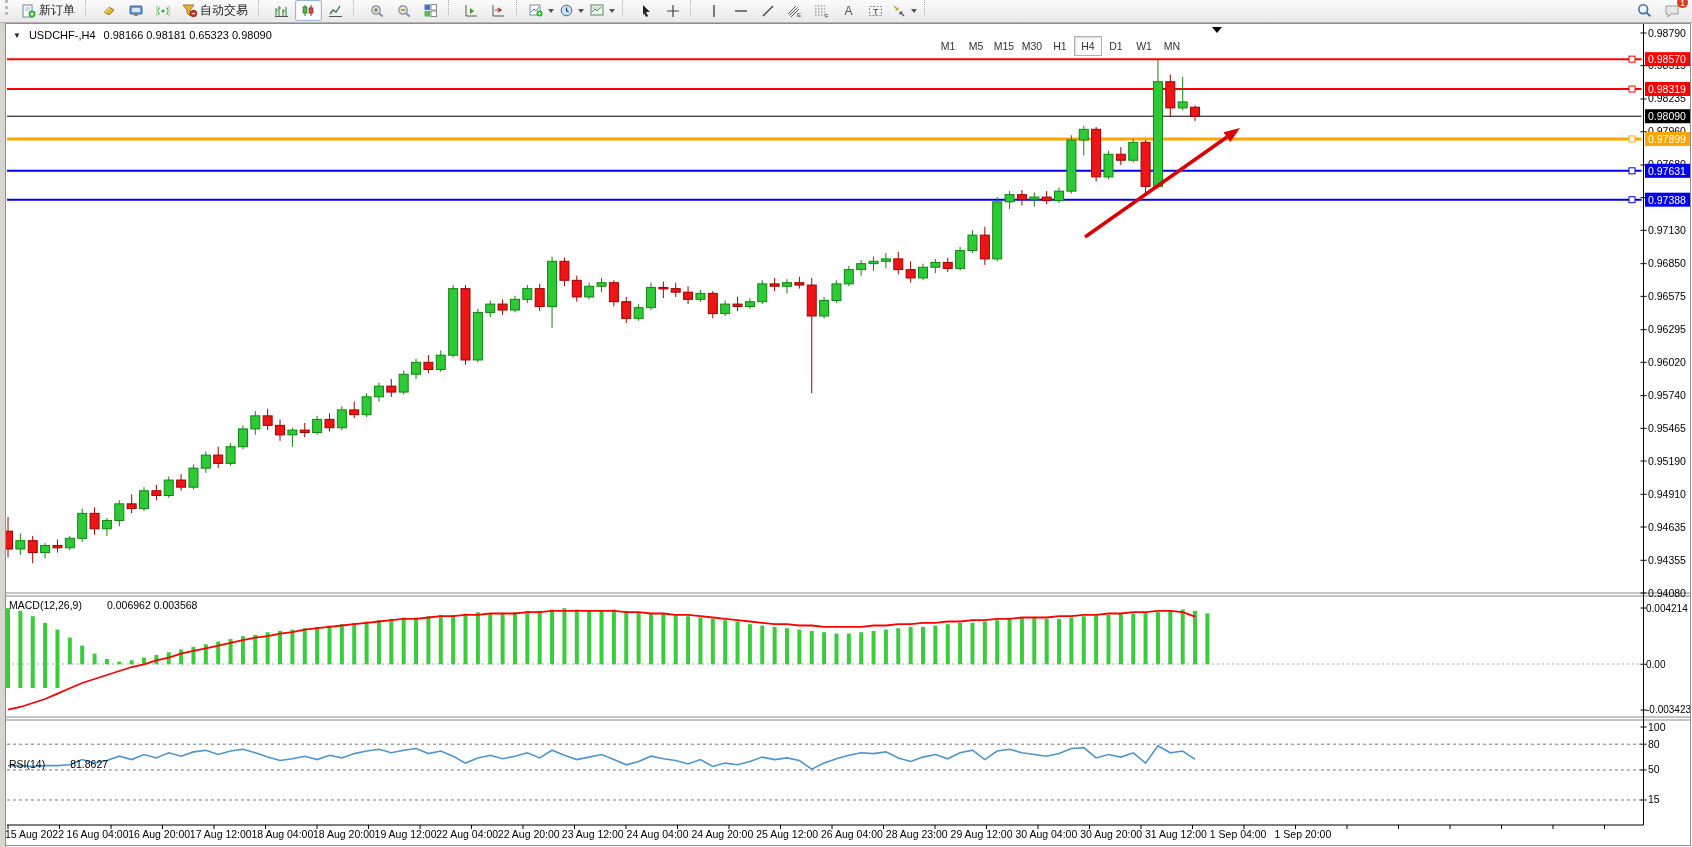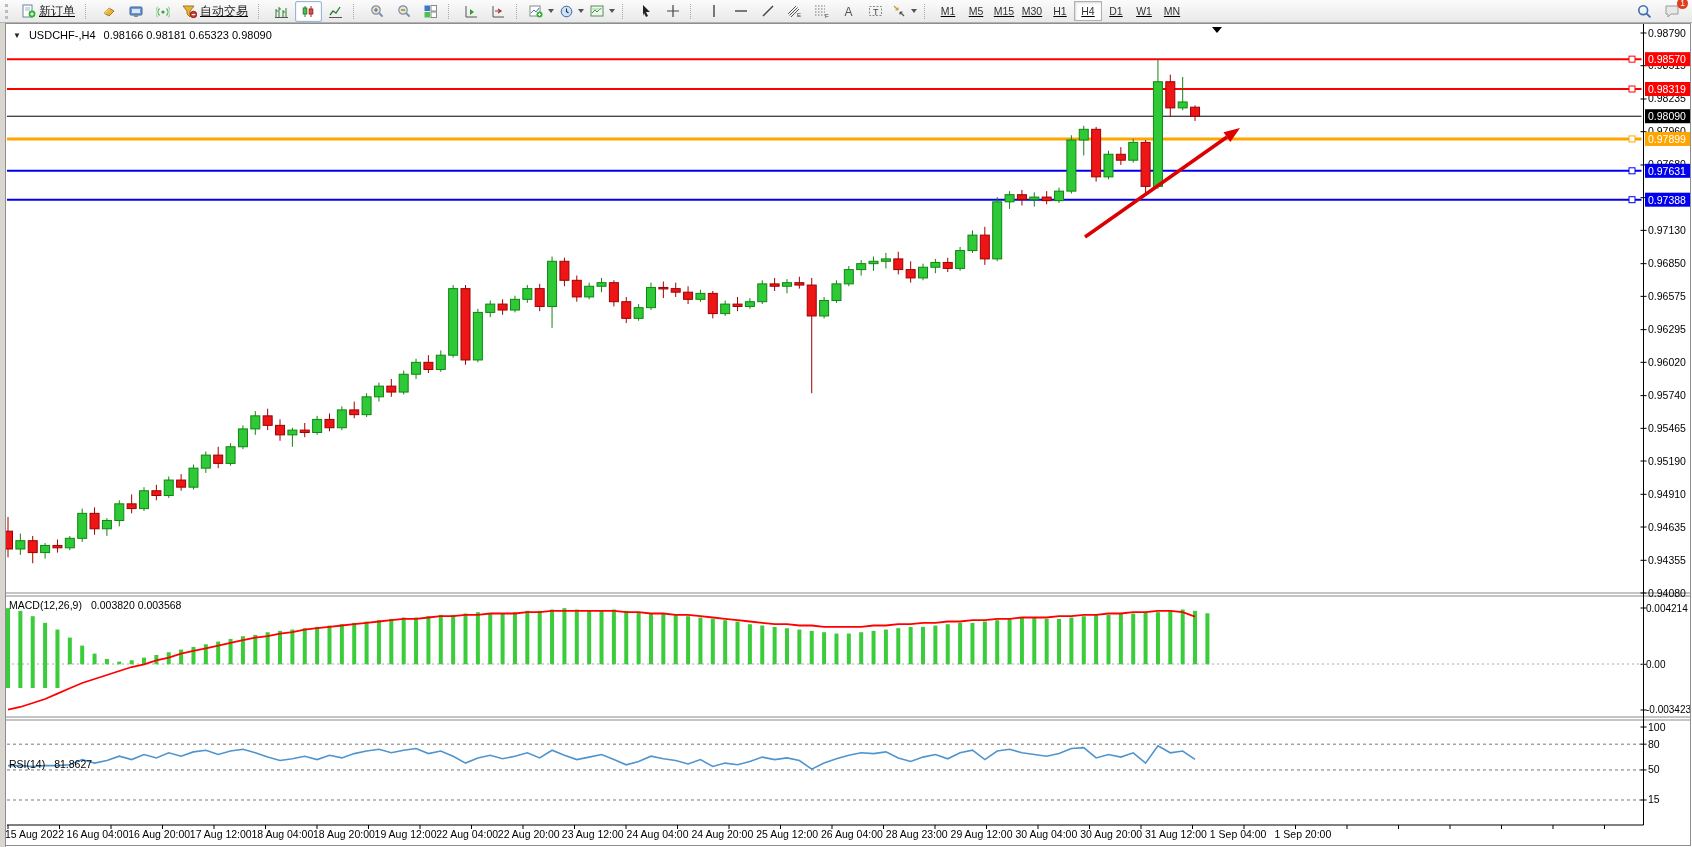--- a/index.html
+++ b/index.html
@@ -1,42 +1,42 @@
 <!DOCTYPE html>
 <html><head>
 <meta charset="utf-8">
 <style>
   html,body{margin:0;padding:0;width:1692px;height:847px;overflow:hidden;background:#fff;
     font-family:"Liberation Sans",sans-serif;-webkit-font-smoothing:antialiased;}
   
   .toolbar{position:absolute;left:0;top:0;width:1692px;height:23px;
     background:linear-gradient(#fbfbfb,#e9e9e9);border-bottom:1px solid #b2b2b2;
-    display:flex;align-items:center;padding:0 3px;box-sizing:border-box;z-index:10;text-decoration:underline;}
+    display:flex;padding:0 3px;box-sizing:border-box;z-index:10;}
   .tbtn{height:19px;min-width:21px;display:flex;align-items:center;justify-content:center;
     gap:3px;padding:0 2px;border:1px solid transparent;border-radius:2px;font-size:12px;color:#222;}
   .tbtn.txt{padding:0 5px;}
   .tbtn.active{background:#fff;border:1px solid #9db6d4;box-shadow:inset 0 0 2px #c8d6e8;}
   .tbtn svg{display:block}
   .sep{width:6px;height:15px;border-left:1px dotted #a8a8a8;margin:0 3px 0 4px;}
   .grip{width:4px;height:15px;border-left:3px dotted #bcbcbc;margin:0 4px 0 2px;}
   .dd{width:0;height:0;border-left:3px solid transparent;border-right:3px solid transparent;
     border-top:4px solid #555;margin-left:2px;}
-  .tf{font-size:10.5px;color:#333;width:26px;height:18px;display:flex;align-items:center;justify-content:center;border:1px solid transparent;}
+  .tf{font-size:10.5px;color:#333;width:26px;height:18px;display:flex;align-items:center;justify-content:center;border:1px solid transparent;margin-top:36px;}
   .tf.active{background:#fdfdfd;border:1px solid #b0b0b0;box-shadow:inset 1px 1px 2px #d8d8d8;}
   .spacer{flex:1}
   .badge{position:absolute;right:-4px;top:-4px;width:11px;height:11px;border-radius:50%;
     background:#e03c1e;color:#fff;font-size:8.5px;display:flex;align-items:center;justify-content:center;}
   
   .win{position:absolute;left:5px;top:23px;width:1686px;height:823px;border:1px solid #8e8e8e;
     background:#fff;box-sizing:border-box;}
   .lframe{position:absolute;left:0;top:23px;width:5px;height:824px;background:#d9d6d0;border-right:1px solid #9a9a9a;}
   #plot{position:absolute;left:0;top:0;}
   .title{position:absolute;left:7px;top:5px;font-size:11px;color:#000;display:flex;gap:8px;align-items:center;z-index:5;}
   .title .tri{font-size:8px;color:#222;}
-  .ind-label{position:absolute;left:3px;font-size:10.5px;color:#000;z-index:5;display:flex;gap:9px;}
+  .ind-label{position:absolute;left:3px;font-size:10.5px;color:#000;z-index:5;display:flex;gap:25px;}
   svg text{font-family:"Liberation Sans",sans-serif;}
 </style>
 </head>
 <body>
 
 <div class="toolbar">
   <div class="grip"></div>
 
   <div class="tbtn txt">
     <svg width="14" height="14" viewBox="0 0 14 14">
@@ -692,19 +692,19 @@
     </svg>
 
   <div class="title">
     <span class="tri">▼</span>
     <span>USDCHF-,H4</span>
     <span>0.98166 0.98181 0.65323 0.98090</span>
   </div>
 
   <div class="ind-label" id="macdLabel" style="top:575px">
     <span>MACD(12,26,9)</span>
-    <span>0.003820 0.003568</span>
+    <span>0.006962 0.003568</span>
   </div>
   <div class="ind-label" id="rsiLabel" style="top:734px">
     <span>RSI(14)</span>
     <span>81.8627</span>
   </div>
 </div>
 
 </body></html>

